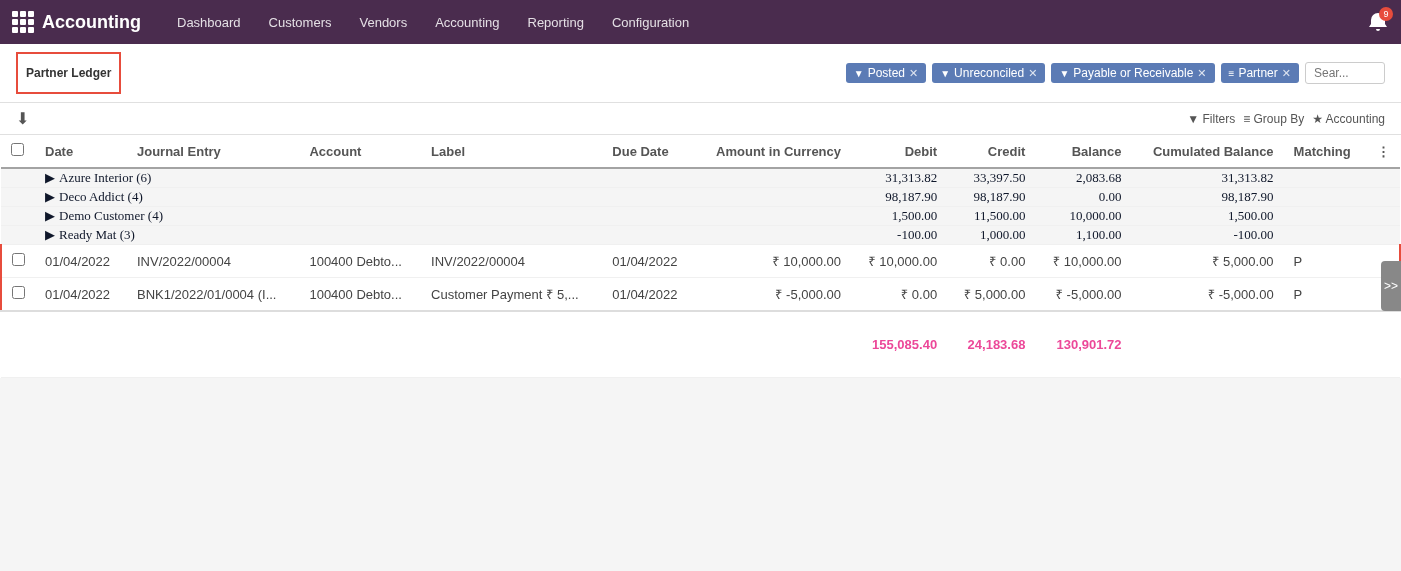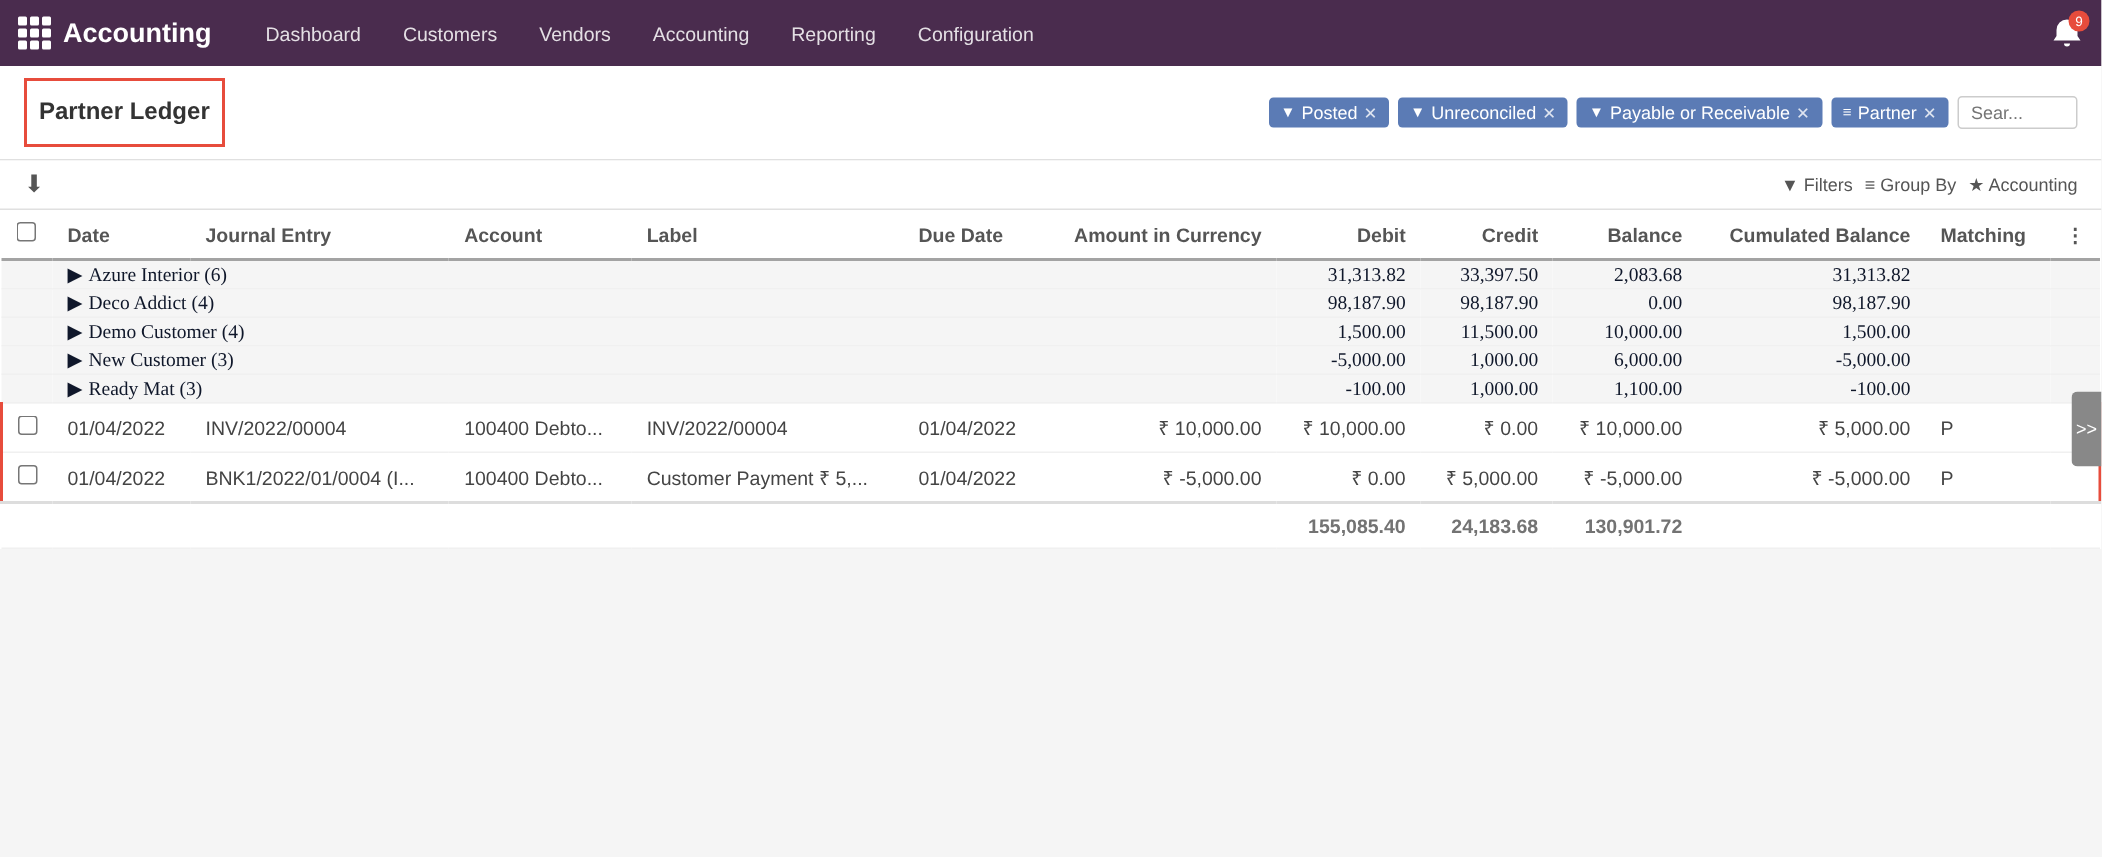--- a/index.html
+++ b/index.html
@@ -71,21 +71,21 @@
     
     .subheader {
       background: white;
       padding: 8px 16px;
       display: flex;
       align-items: center;
       justify-content: space-between;
       border-bottom: 1px solid #e0e0e0;
     }
     .page-title {
-      font-size: 16px;
+      font-size: 12px;
       font-weight: 600;
       color: #333;
       border: 2px solid #e74c3c;
       padding: 12px 8px;
     }
     .filter-tags {
       display: flex;
       align-items: center;
       gap: 6px;
     }
@@ -181,24 +181,24 @@
       color: #0f172a;
       font-family: Liberation Serif, serif;
     }
 
     .detail-row td {
       padding: 7px 10px;
       color: #444;
     }
 
     .total-row td {
-      padding: 7px 10px;
+      padding: 25px 10px;
       font-weight: 600;
       border-top: 2px solid #ddd;
-      color: #737373;
+      color: #ec4899;
     }
 
     .expand-arrow { cursor: pointer; margin-right: 4px; }
     .num { text-align: right; }
     .teal { color: #17a2b8; }
 
     
     .right-handle {
       position: fixed;
       right: 0;
@@ -349,33 +349,20 @@
         <tr class="group-row">
     <td class="checkbox-cell" style="background:#f5f5f5;"></td>
     <td colspan="5" style="background:#f5f5f5;;">
       <span class="expand-arrow">▶</span>Demo Customer (4)
     </td>
     <td class="num" style="background:#f5f5f5;;"></td>
     <td class="num" style="background:#f5f5f5;;">1,500.00</td>
     <td class="num" style="background:#f5f5f5;;">11,500.00</td>
     <td class="num" style="background:#f5f5f5;;">10,000.00</td>
     <td class="num" style="background:#f5f5f5;;">1,500.00</td>
-    <td style="background:#f5f5f5;"></td>
-    <td style="background:#f5f5f5;"></td>
-  </tr>
-        <tr class="group-row">
-    <td class="checkbox-cell" style="background:#f5f5f5;"></td>
-    <td colspan="5" style="background:#f5f5f5;;">
-      <span class="expand-arrow">▶</span>New Customer (3)
-    </td>
-    <td class="num" style="background:#f5f5f5;;"></td>
-    <td class="num" style="background:#f5f5f5;;">-5,000.00</td>
-    <td class="num" style="background:#f5f5f5;;">1,000.00</td>
-    <td class="num" style="background:#f5f5f5;;">6,000.00</td>
-    <td class="num" style="background:#f5f5f5;;">-5,000.00</td>
     <td style="background:#f5f5f5;"></td>
     <td style="background:#f5f5f5;"></td>
   </tr>
         <tr class="group-row">
     <td class="checkbox-cell" style="background:#f5f5f5;"></td>
     <td colspan="5" style="background:#f5f5f5;;">
       <span class="expand-arrow">▶</span>Ready Mat (3)
     </td>
     <td class="num" style="background:#f5f5f5;;"></td>
     <td class="num" style="background:#f5f5f5;;">-100.00</td>

